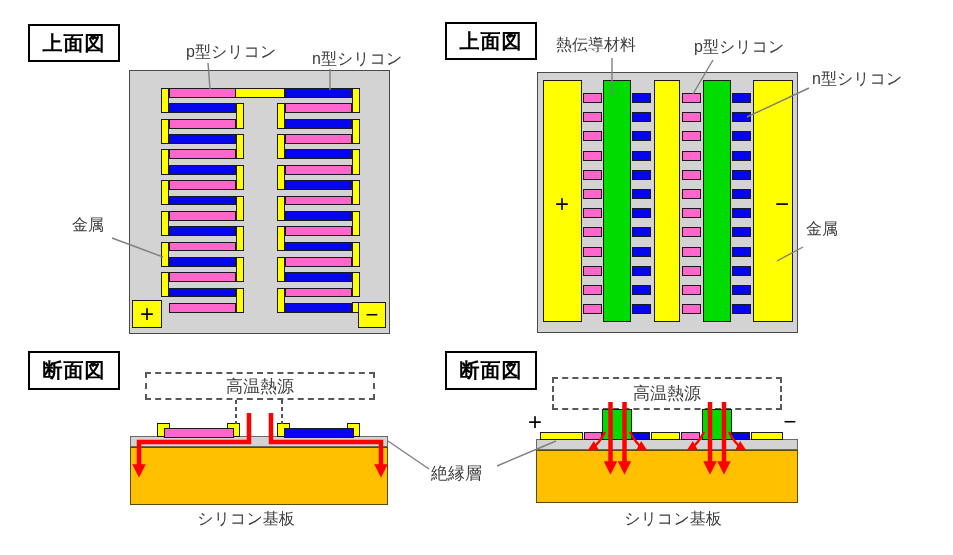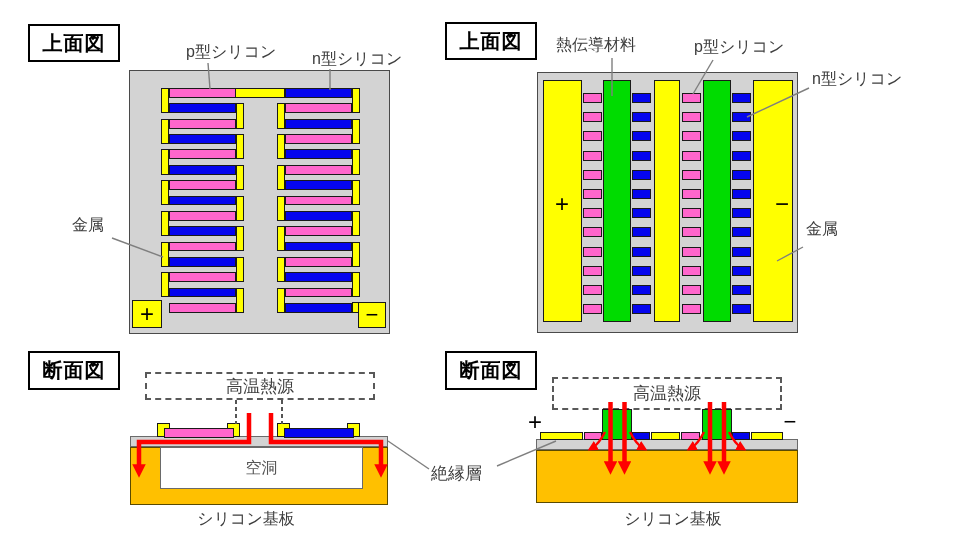--- a/index.html
+++ b/index.html
@@ -190,23 +190,20 @@
   <div class="figbox" style="left:28px;top:351px;width:92px;height:39px;">
     <span>断面図</span>
   </div>
 
   <div class="dashedbox" style="left:145px;top:372px;width:230px;height:28px;">
     <span>高温熱源</span>
   </div>
 
   <div class="abs insulbg" style="left:130px;top:436px;width:258px;height:11px;"></div>
   <div class="abs orangebg" style="left:130px;top:447px;width:258px;height:58px;"></div>
-  <div class="abs cavitybg centertxt" style="left:160px;top:447px;width:203px;height:42px;font-size:16px;color:#555;">
-    <span>空洞</span>
-  </div>
 
   <div class="bar metalbg" style="left:157px;top:423px;width:13px;height:14px;"></div>
   <div class="bar metalbg" style="left:227px;top:423px;width:13px;height:14px;"></div>
   <div class="bar pinkbg" style="left:164px;top:428px;width:70px;height:10px;"></div>
 
   <div class="bar metalbg" style="left:277px;top:423px;width:13px;height:14px;"></div>
   <div class="bar metalbg" style="left:347px;top:423px;width:13px;height:14px;"></div>
   <div class="bar bluebg" style="left:284px;top:428px;width:70px;height:10px;"></div>
 
   <div class="lbl centertxt" style="left:176px;top:510px;width:140px;font-size:16px;">シリコン基板</div>

